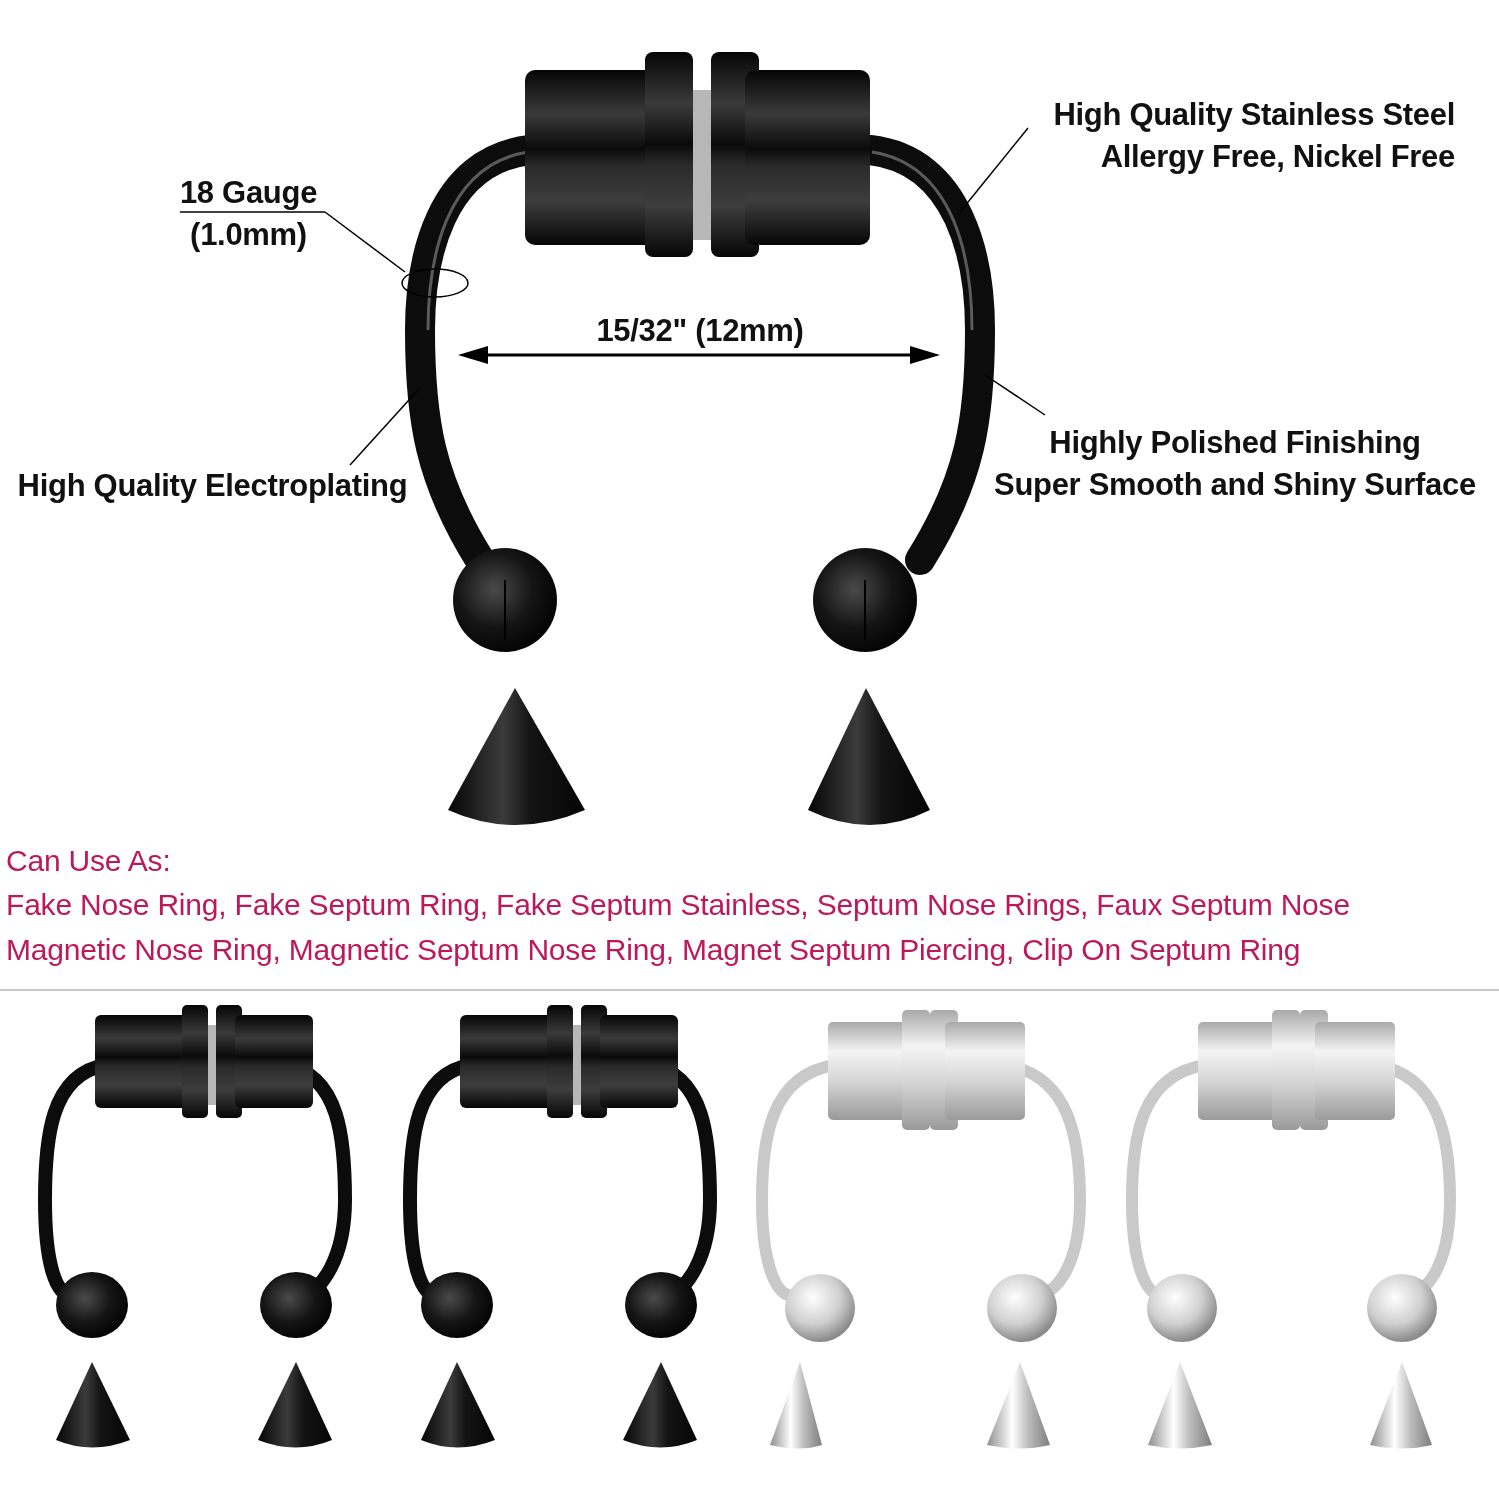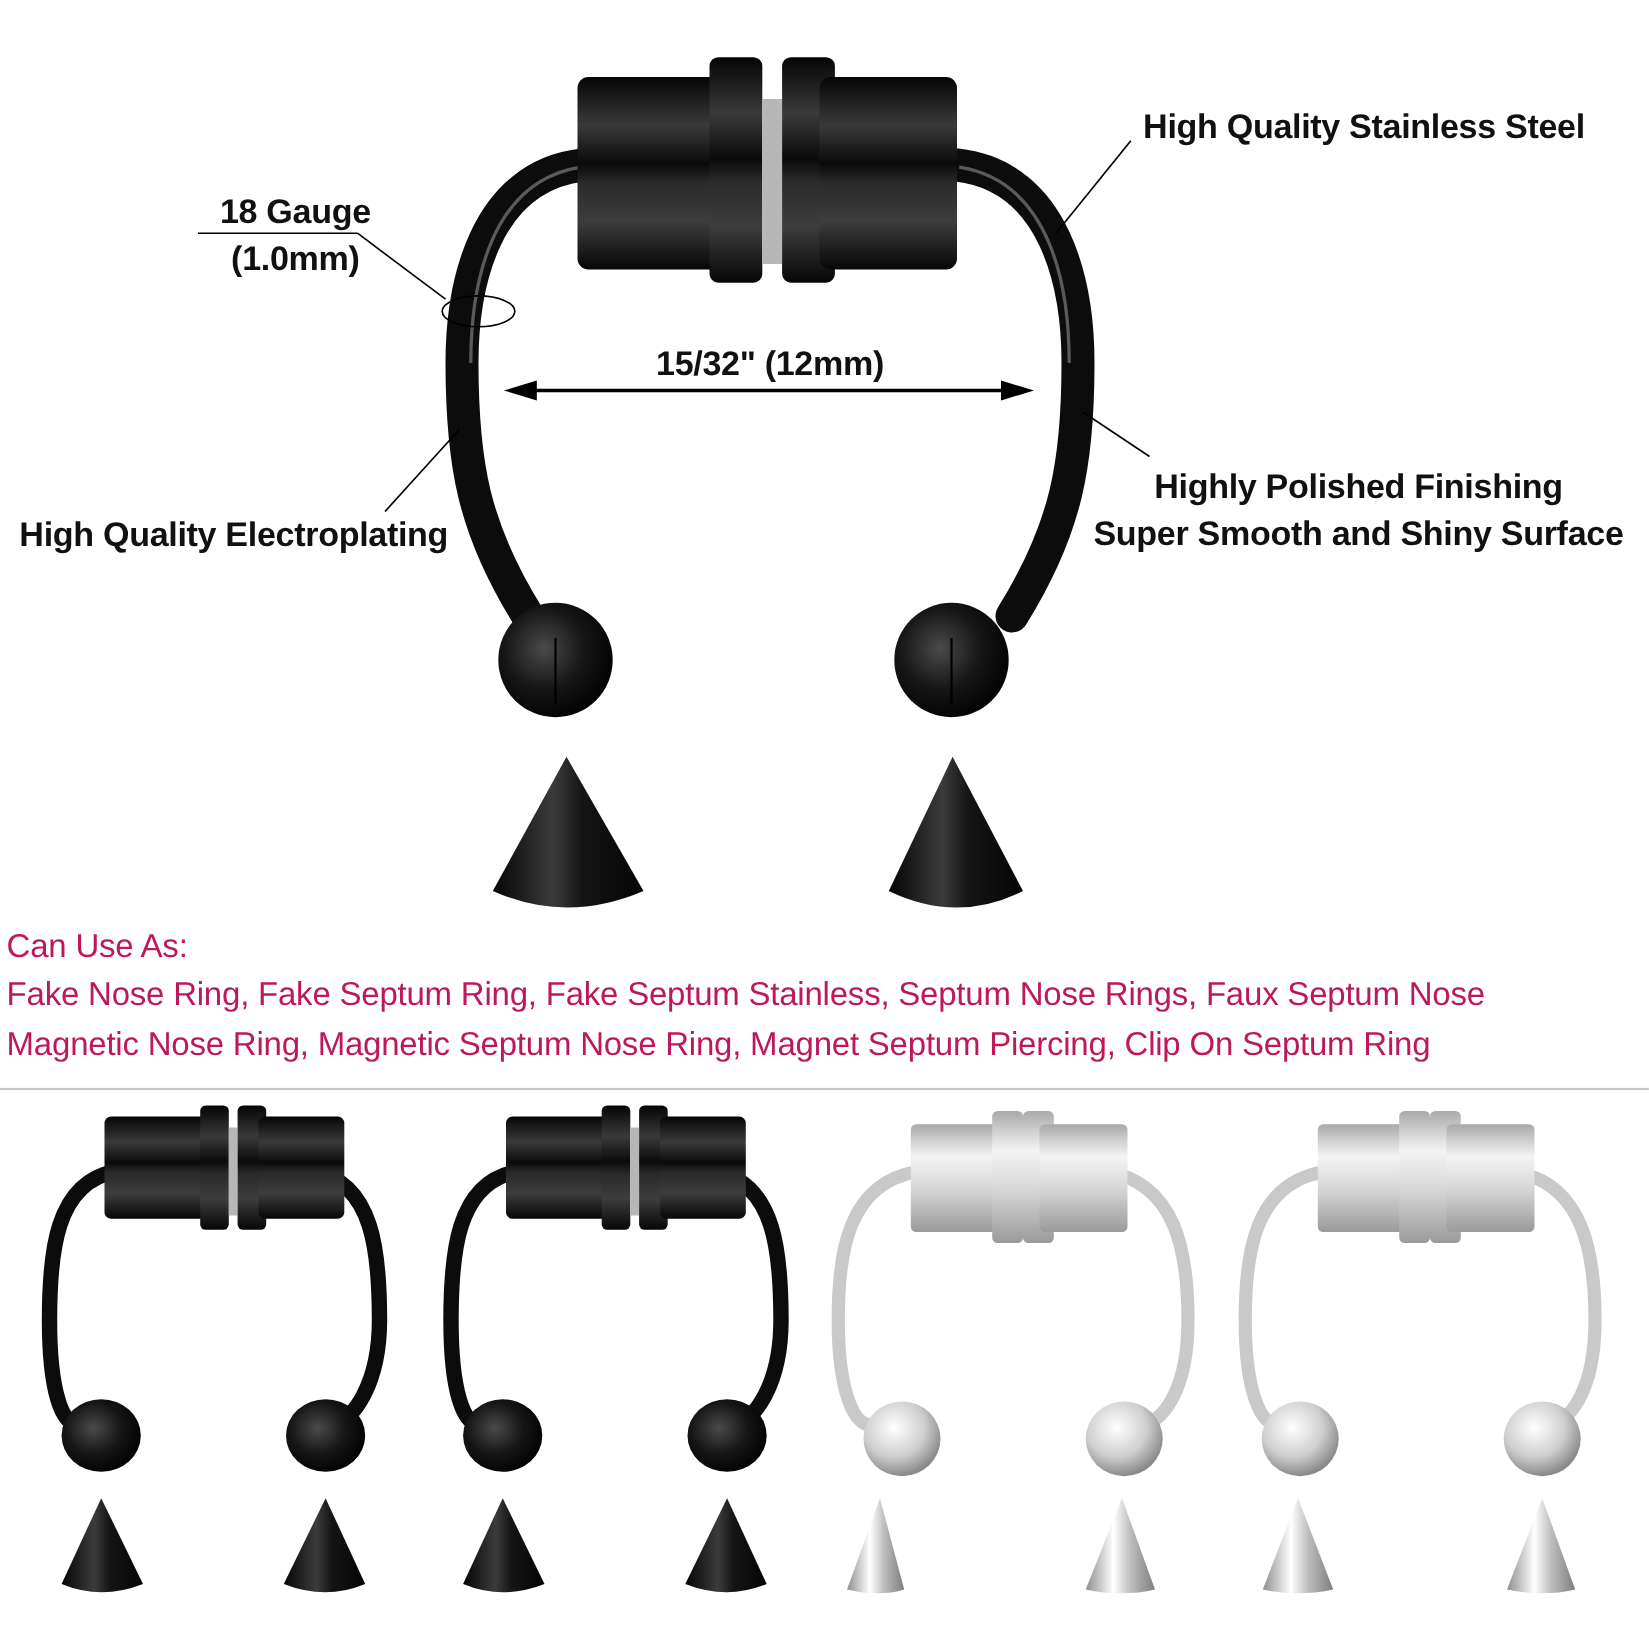--- a/index.html
+++ b/index.html
@@ -84,27 +84,28 @@
 
   <line x1="180" y1="212" x2="325" y2="212" stroke="#000" stroke-width="1.5"></line>
   <line x1="325" y1="212" x2="405" y2="272" stroke="#000" stroke-width="1.5"></line>
   <ellipse cx="435" cy="283" rx="33" ry="14" fill="none" stroke="#000" stroke-width="1.5"></ellipse>
 
   <line x1="1028" y1="128" x2="960" y2="212" stroke="#000" stroke-width="1.5"></line>
   <line x1="350" y1="465" x2="418" y2="390" stroke="#000" stroke-width="1.5"></line>
   <line x1="1045" y1="415" x2="985" y2="375" stroke="#000" stroke-width="1.5"></line>
 </svg>
 
-<div class="label" style="left:186px;top:172px;width:165px;">
+<div class="label" style="left:166px;top:172px;width:165px;">
   <div>18 Gauge</div>
   <div>(1.0mm)</div>
 </div>
 
-<div class="label" style="left:1025px;top:94px;width:430px;">
+<div class="label" style="left:1025px;top:94px;width:430px;text-align:right;">
   <div>High Quality Stainless Steel</div>
+  <div>Allergy Free, Nickel Free</div>
 </div>
 
 <div class="label" style="left:550px;top:310px;width:300px;">15/32" (12mm)</div>
 
 <div class="label" style="left:0;top:465px;width:425px;">
   <div>High Quality Electroplating</div>
 </div>
 
 <div class="label" style="left:975px;top:394px;width:520px;margin-top:28px;">
   <div>Highly Polished Finishing</div>

